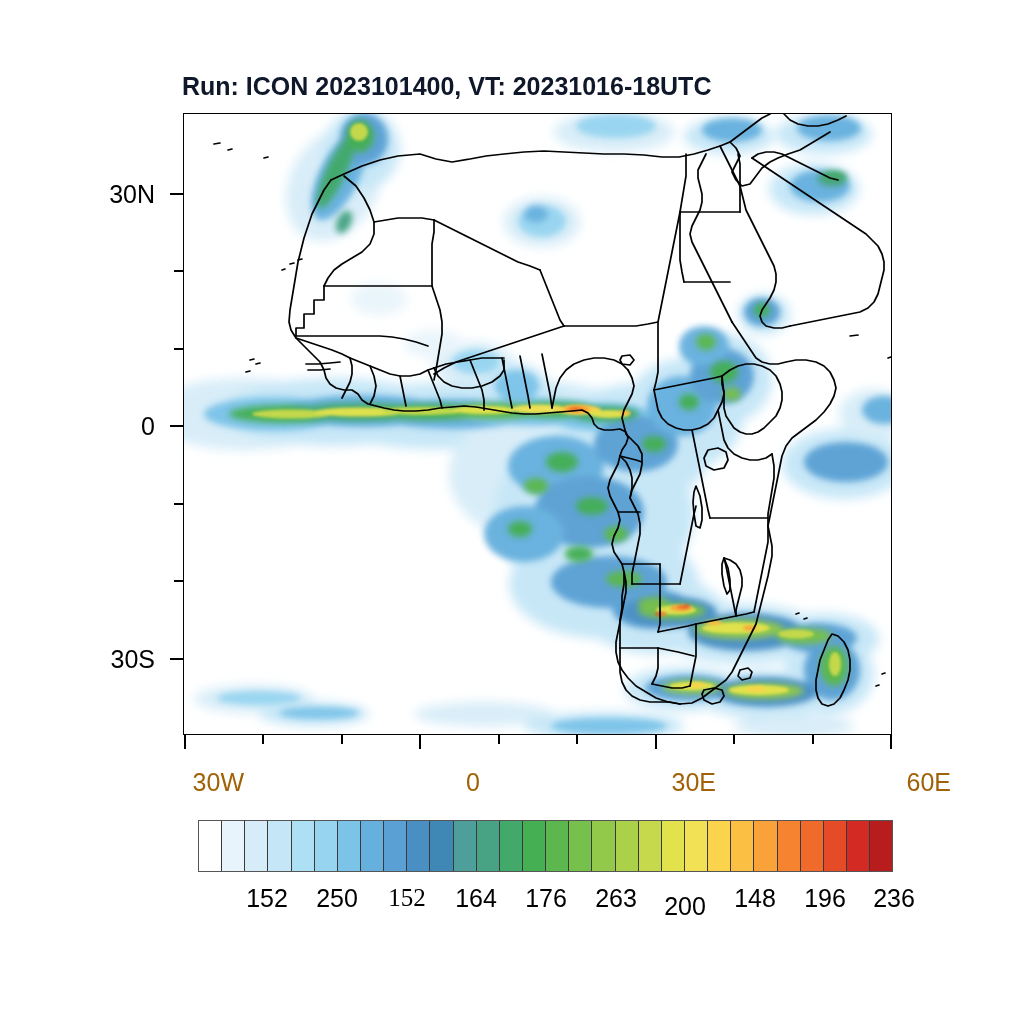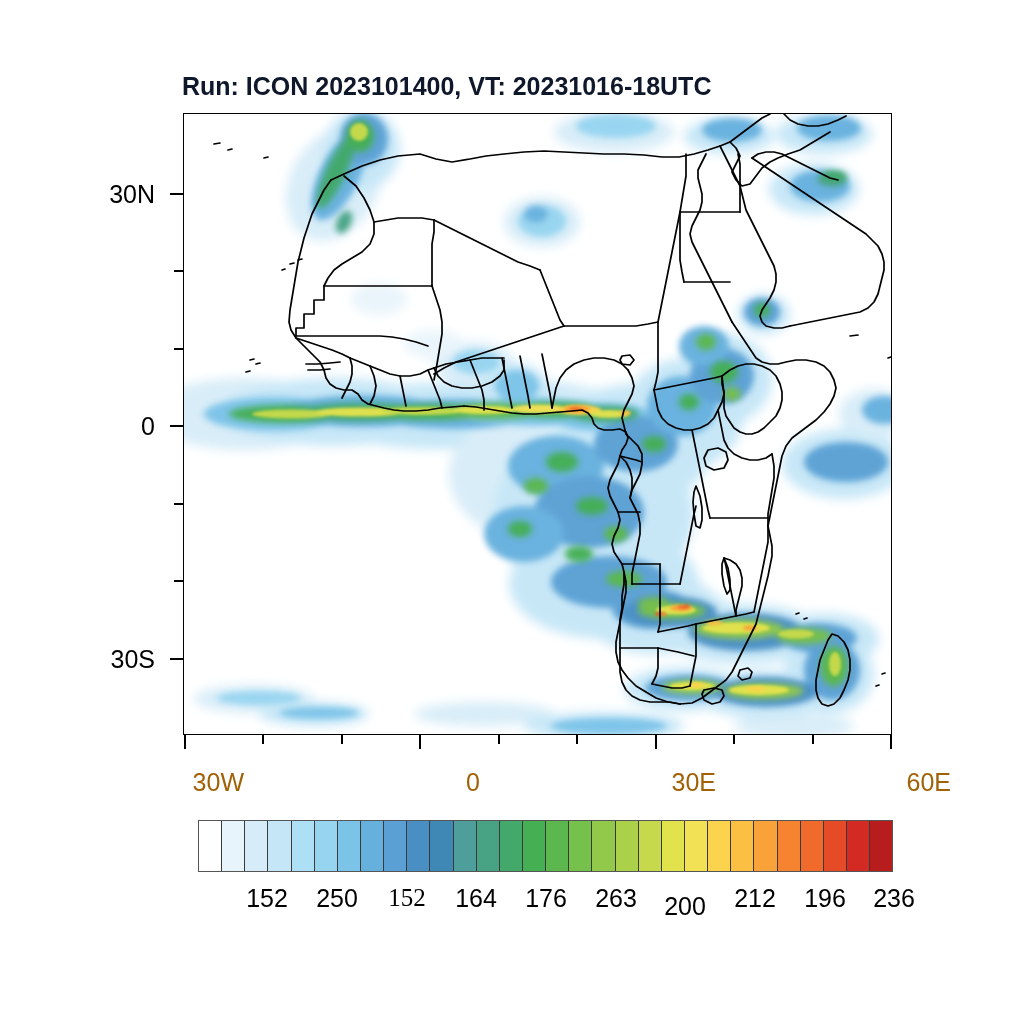--- a/index.html
+++ b/index.html
@@ -605,17 +605,17 @@
       </div>
   </div>
 
   <div class="cb-label" style="left:222px;">152</div>
   <div class="cb-label" style="left:292px;">250</div>
   <div class="cb-label" style="left:362px;font-family:Liberation Serif, serif;">152</div>
   <div class="cb-label" style="left:431px;">164</div>
   <div class="cb-label" style="left:501px;">176</div>
   <div class="cb-label" style="left:571px;">263</div>
   <div class="cb-label" style="left:640px;margin-top:8px;">200</div>
-  <div class="cb-label" style="left:710px;">212</div>
+  <div class="cb-label" style="left:710px;">148</div>
   <div class="cb-label" style="left:780px;">196</div>
   <div class="cb-label" style="left:849px;">236</div>
 
 </div>
 
 </body></html>

